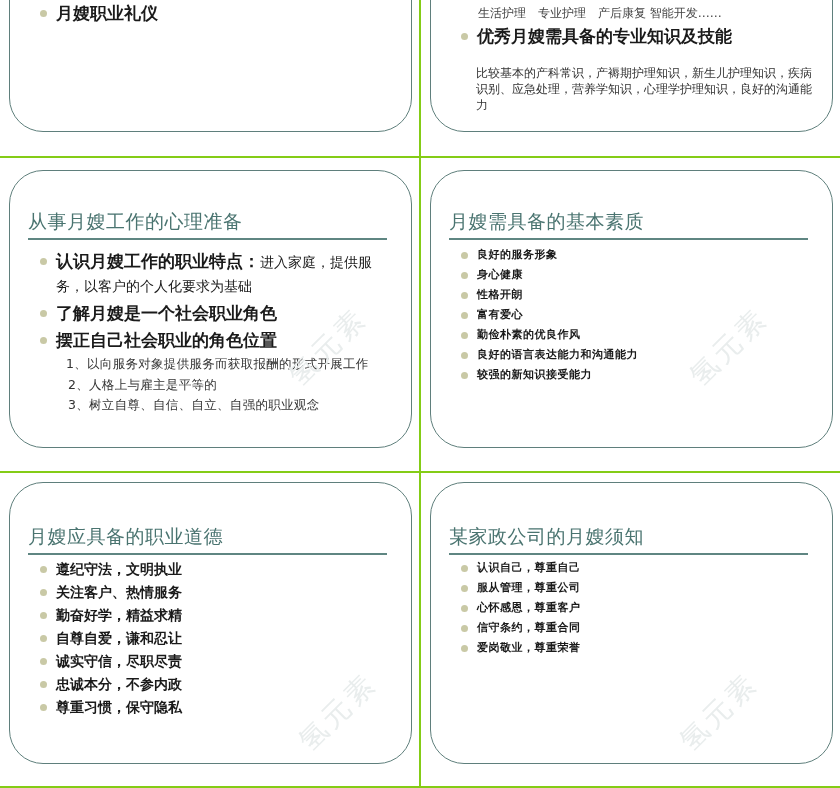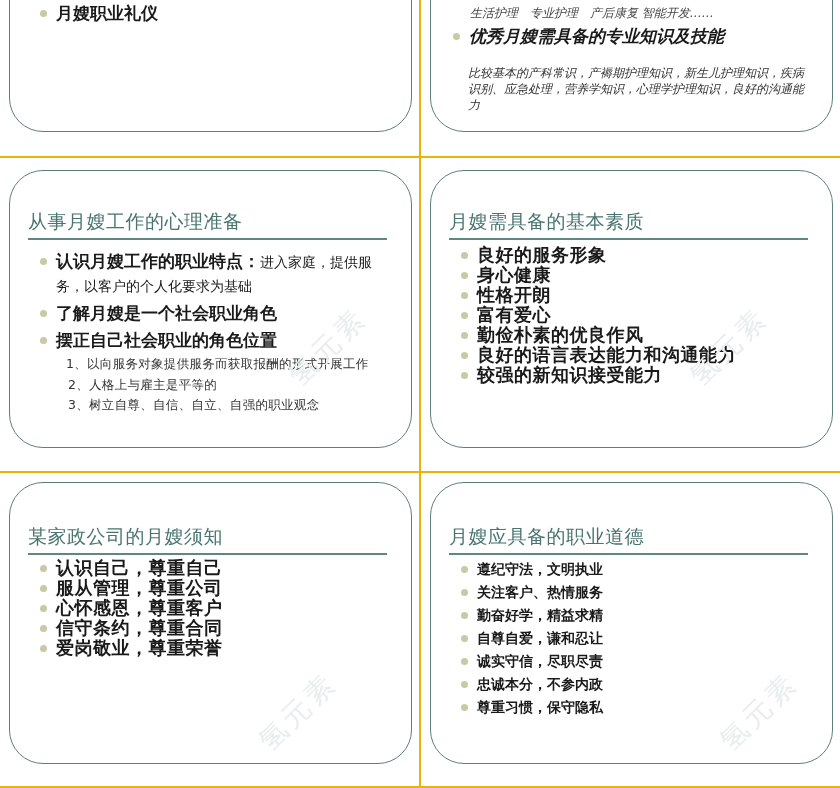--- a/index.html
+++ b/index.html
@@ -2,21 +2,21 @@
 <html><head>
   <meta charset="utf-8">
   <style>
     * { box-sizing: border-box; margin: 0; padding: 0; }
     html, body { width: 840px; height: 788px; background: #d8d8d8; overflow: hidden; }
     body { position: relative; font-family: "DejaVu Sans", "Liberation Sans", sans-serif; }
     .grid {
       position: absolute; left: 0; top: 0; width: 840px; height: 788px;
       display: grid; grid-template-columns: 419px 419px; column-gap: 2px;
       grid-template-rows: 156px 313px 313px; row-gap: 2px;
-      background: #eab308;
+      background: #84cc16;
     }
     .slide {
       position: relative; background: #ffffff; overflow: hidden;
     }
     .frame {
       position: absolute; left: 9px; right: 7px;
       border: 1.6px solid #5f7f7c; border-radius: 34px; background: #fff;
     }
     .slide.top .frame { top: -40px; height: 172px; }
     .slide.mid .frame, .slide.bot .frame { top: 12px; height: 278px; }
@@ -30,21 +30,21 @@
     .list { position: absolute; left: 40px; right: 24px; }
     .item { position: relative; padding-left: 16px; color: #1a1a1a; }
     .item .dot {
       position: absolute; left: 0; width: 7px; height: 7px; border-radius: 50%;
       background: #c9c9a6;
     }
     .big { font-size: 17px; font-weight: bold; line-height: 23px; }
     .big .dot { top: 8px; }
     .med { font-size: 14px; font-weight: bold; line-height: 23px; }
     .med .dot { top: 8px; }
-    .sm { font-size: 18px; font-weight: bold; line-height: 20px; letter-spacing: 0.5px; }
+    .sm { font-size: 11px; font-weight: bold; line-height: 20px; letter-spacing: 0.5px; }
     .sm .dot { top: 7px; }
     .inline-plain { font-weight: normal; font-size: 14px; }
     .subtext { font-size: 12px; color: #333; line-height: 16px; }
     .numbered { font-size: 12.5px; color: #333; line-height: 20.5px; letter-spacing: 0.3px; margin-left: 20px; }
     .watermark {
       position: absolute; font-size: 28px; color: #e9eded; transform: rotate(-45deg);
       letter-spacing: 4px; pointer-events: none; white-space: nowrap;
     }
   </style>
 </head>
@@ -57,21 +57,21 @@
     <div class="list" style="top:2px;">
       <div class="item big">
         <span class="dot"></span>
         <span>月嫂职业礼仪</span>
       </div>
     </div>
   </div>
 
   <div class="slide top">
     <div class="frame"></div>
-    <div class="list" style="top:5px; left:32px;font-style:italic;">
+    <div class="list" style="top:5px; left:40px;">
       <div class="subtext" style="padding-left:17px; color:#444;">生活护理　专业护理　产后康复 智能开发……</div>
       <div class="item big" style="margin-top:4px;">
         <span class="dot"></span>
         <span>优秀月嫂需具备的专业知识及技能</span>
       </div>
       <div class="subtext" style="padding-left:15px; padding-right:4px; margin-top:17px;">比较基本的产科常识，产褥期护理知识，新生儿护理知识，疾病识别、应急处理，营养学知识，心理学护理知识，良好的沟通能力</div>
     </div>
   </div>
 
   <div class="slide mid">
@@ -109,39 +109,39 @@
       <div class="item sm"><span class="dot"></span><span>富有爱心</span></div>
       <div class="item sm"><span class="dot"></span><span>勤俭朴素的优良作风</span></div>
       <div class="item sm"><span class="dot"></span><span>良好的语言表达能力和沟通能力</span></div>
       <div class="item sm"><span class="dot"></span><span>较强的新知识接受能力</span></div>
     </div>
     <div class="watermark" style="left:260px; top:170px;">氢元素</div>
   </div>
 
   <div class="slide bot">
     <div class="frame"></div>
-    <div class="title">某家政公司的月嫂须知</div>
-    <div class="list" style="top:85px;">
-      <div class="item sm"><span class="dot"></span><span>认识自己，尊重自己</span></div>
-      <div class="item sm"><span class="dot"></span><span>服从管理，尊重公司</span></div>
-      <div class="item sm"><span class="dot"></span><span>心怀感恩，尊重客户</span></div>
-      <div class="item sm"><span class="dot"></span><span>信守条约，尊重合同</span></div>
-      <div class="item sm"><span class="dot"></span><span>爱岗敬业，尊重荣誉</span></div>
-    </div>
-    <div class="watermark" style="left:250px; top:220px;">氢元素</div>
-  </div>
-
-  <div class="slide bot">
-    <div class="frame"></div>
     <div class="title">月嫂应具备的职业道德</div>
     <div class="list" style="top:85px;">
       <div class="item med"><span class="dot"></span><span>遵纪守法，文明执业</span></div>
       <div class="item med"><span class="dot"></span><span>关注客户、热情服务</span></div>
       <div class="item med"><span class="dot"></span><span>勤奋好学，精益求精</span></div>
       <div class="item med"><span class="dot"></span><span>自尊自爱，谦和忍让</span></div>
       <div class="item med"><span class="dot"></span><span>诚实守信，尽职尽责</span></div>
       <div class="item med"><span class="dot"></span><span>忠诚本分，不参内政</span></div>
       <div class="item med"><span class="dot"></span><span>尊重习惯，保守隐私</span></div>
     </div>
     <div class="watermark" style="left:290px; top:220px;">氢元素</div>
   </div>
 
+  <div class="slide bot">
+    <div class="frame"></div>
+    <div class="title">某家政公司的月嫂须知</div>
+    <div class="list" style="top:85px;">
+      <div class="item sm"><span class="dot"></span><span>认识自己，尊重自己</span></div>
+      <div class="item sm"><span class="dot"></span><span>服从管理，尊重公司</span></div>
+      <div class="item sm"><span class="dot"></span><span>心怀感恩，尊重客户</span></div>
+      <div class="item sm"><span class="dot"></span><span>信守条约，尊重合同</span></div>
+      <div class="item sm"><span class="dot"></span><span>爱岗敬业，尊重荣誉</span></div>
+    </div>
+    <div class="watermark" style="left:250px; top:220px;">氢元素</div>
+  </div>
+
 </div>
 
 </body></html>

